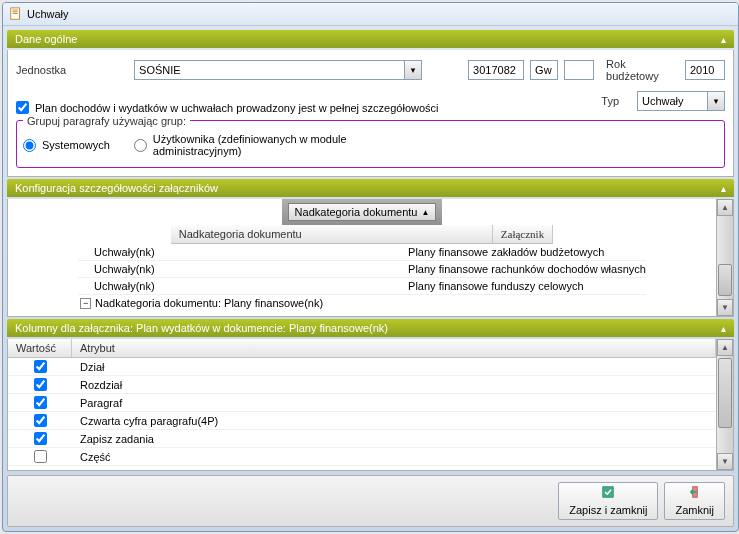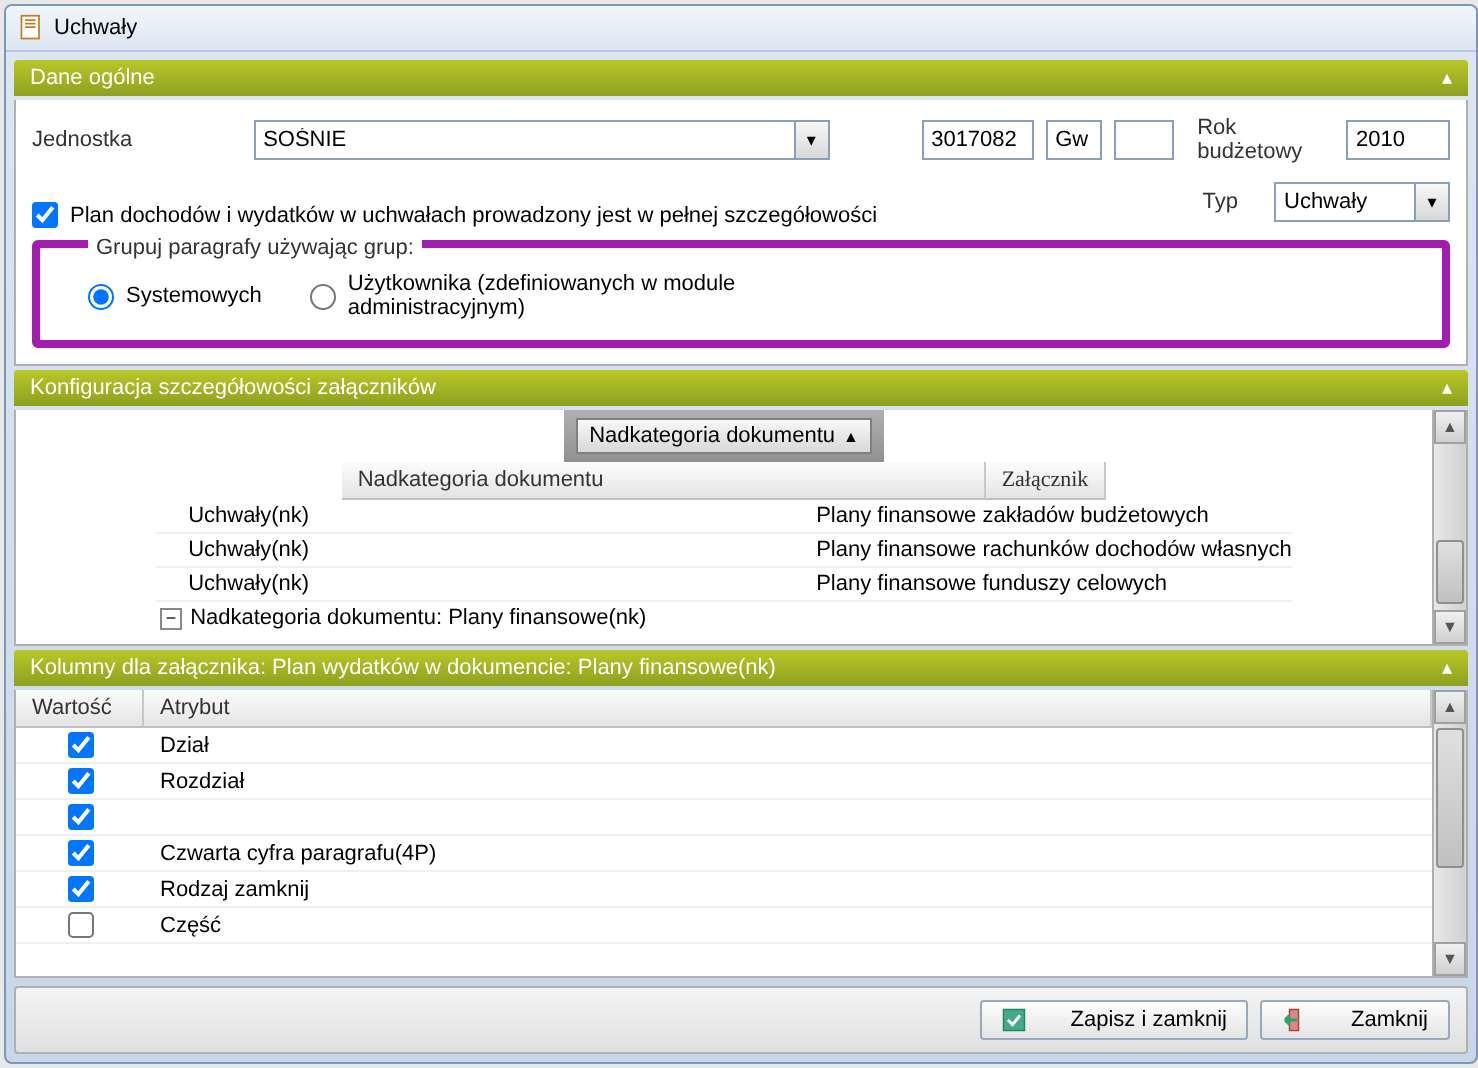--- a/index.html
+++ b/index.html
@@ -10,21 +10,21 @@
 .content { flex: 1; padding: 4px 4px 0 4px; display: flex; flex-direction: column; gap: 2px; overflow: hidden; }
 .section-header { background: linear-gradient(#b8c828, #8da020); color: #fff; padding: 3px 8px; font-weight: normal; display: flex; justify-content: space-between; align-items: center; border-radius: 2px 2px 0 0; text-align: center; }
 .section-header .chev { color: #fff; font-size: 10px; }
 .section-body { background: #fff; border: 1px solid #b0b0b0; border-top: none; padding: 8px; }
 .row { display: flex; align-items: center; gap: 6px; margin-bottom: 6px; }
 .label { color: #333; }
 input[type="text"], select { border: 1px solid #8a9fb8; padding: 2px 4px; height: 20px; background: #fff; }
 .dropdown { display: flex; }
 .dropdown input { border-right: none; }
 .dropdown button { width: 18px; border: 1px solid #8a9fb8; background: linear-gradient(#f8f8f8,#d8d8d8); cursor: pointer; font-size: 9px; }
-.fieldset { border: 4px solid #a21caf; border-radius: 3px; padding: 8px 10px 10px 24px; margin-top: 4px; }
+.fieldset { border: 1px solid #a21caf; border-radius: 3px; padding: 8px 10px 10px 6px; margin-top: 4px; }
 .fieldset-legend { position: relative; top: -14px; background: #fff; padding: 0 4px; display: inline-block; color: #333; }
 .radio-row { display: flex; align-items: center; gap: 24px; margin-top: -8px; }
 .radio-item { display: flex; align-items: center; gap: 6px; }
 .radio-item label { max-width: 220px; }
 .checkbox-row { display: flex; align-items: center; gap: 6px; margin-top: 13px; }
 
 .grid-container { background: #fff; border: 1px solid #b0b0b0; border-top: none; display: flex; height: 118px; }
 .grid-main { flex: 1; display: flex; flex-direction: column; overflow: hidden; align-items: center; }
 .grid-scrollbar { width: 17px; background: linear-gradient(90deg,#e8e8e8,#d0d0d0); border-left: 1px solid #b0b0b0; display: flex; flex-direction: column; }
 .sb-btn { height: 17px; background: linear-gradient(#f0f0f0,#d0d0d0); border: 1px solid #a0a0a0; display: flex; align-items: center; justify-content: center; font-size: 8px; color: #555; }
@@ -48,21 +48,21 @@
 .grid2-container { background: #fff; border: 1px solid #b0b0b0; border-top: none; display: flex; flex: 1; }
 .grid2-main { flex: 1; display: flex; flex-direction: column; }
 .col-h.wart { width: 64px; }
 .col-h.atr { flex: 1; }
 .d2row { display: flex; align-items: center; border-bottom: 1px solid #f0f0f0; }
 .d2cell-w { width: 64px; display: flex; align-items: center; justify-content: center; padding: 2px 0; }
 .d2cell-a { flex: 1; padding: 2px 8px; }
 .d2cell-w input[type="checkbox"] { width: 13px; height: 13px; }
 
 .footer { background: linear-gradient(#f4f4f4,#e0e0e0); border: 1px solid #b0b0b0; margin: 4px; padding: 6px 8px; display: flex; justify-content: flex-end; gap: 6px; border-radius: 2px; }
-.btn { background: linear-gradient(#fdfdfd,#e4e4e4); border: 1px solid #9aa8b8; padding: 3px 10px; display: inline-flex; align-items: center; gap: 22px; cursor: pointer; border-radius: 2px; }
+.btn { background: linear-gradient(#fdfdfd,#e4e4e4); border: 1px solid #9aa8b8; padding: 3px 10px; display: inline-flex; align-items: center; gap: 6px; cursor: pointer; border-radius: 2px; flex-direction: column; }
 .icon-save { width: 12px; height: 12px; }
 .icon-close { width: 12px; height: 12px; }
 </style>
 </head>
 <body>
 
 <div class="window">
   <div class="titlebar">
     <svg class="title-icon" viewBox="0 0 16 16">
         <rect x="2" y="1" width="10" height="13" fill="#fff" stroke="#c08020"></rect>
@@ -84,21 +84,21 @@
         <span class="label" style="width:126px">Jednostka</span>
         <div class="dropdown">
           <input type="text" style="width: 270px;" value="SOŚNIE">
           <button>▾</button>
         </div>
         <input type="text" style="width: 56px; margin-left: 40px;" value="3017082">
         <input type="text" style="width: 28px;" value="Gw">
         <input type="text" style="width: 30px;" value="">
         <span style="flex:1"></span>
         <span class="label">Rok budżetowy</span>
-        <input type="text" style="width: 52px; margin-left: 6px;" value="2010">
+        <input type="text" style="width: 40px; margin-left: 6px;" value="2010">
       </div>
       <div class="row" style="justify-content:space-between">
         <div class="checkbox-row">
           <input type="checkbox" checked="" style="">
           <span>Plan dochodów i wydatków w uchwałach prowadzony jest w pełnej szczegółowości</span>
         </div>
         <div class="row" style="margin:0">
           <span class="label">Typ</span>
           <div class="dropdown" style="margin-left:12px">
             <input type="text" style="width: 70px;" value="Uchwały">
@@ -185,32 +185,33 @@
           <div class="d2row">
               <div class="d2cell-w">
                 <input type="checkbox" checked="" style="">
               </div>
               <div class="d2cell-a">Rozdział</div>
             </div>
           <div class="d2row">
               <div class="d2cell-w">
                 <input type="checkbox" checked="" style="">
               </div>
+              <div class="d2cell-a">Paragraf</div>
             </div>
           <div class="d2row">
               <div class="d2cell-w">
                 <input type="checkbox" checked="" style="">
               </div>
               <div class="d2cell-a">Czwarta cyfra paragrafu(4P)</div>
             </div>
           <div class="d2row">
               <div class="d2cell-w">
                 <input type="checkbox" checked="" style="">
               </div>
-              <div class="d2cell-a">Rodzaj zamknij</div>
+              <div class="d2cell-a">Zapisz zadania</div>
             </div>
           <div class="d2row">
               <div class="d2cell-w">
                 <input type="checkbox" style="">
               </div>
               <div class="d2cell-a">Część</div>
             </div>
         </div>
       </div>
       <div class="grid-scrollbar">

